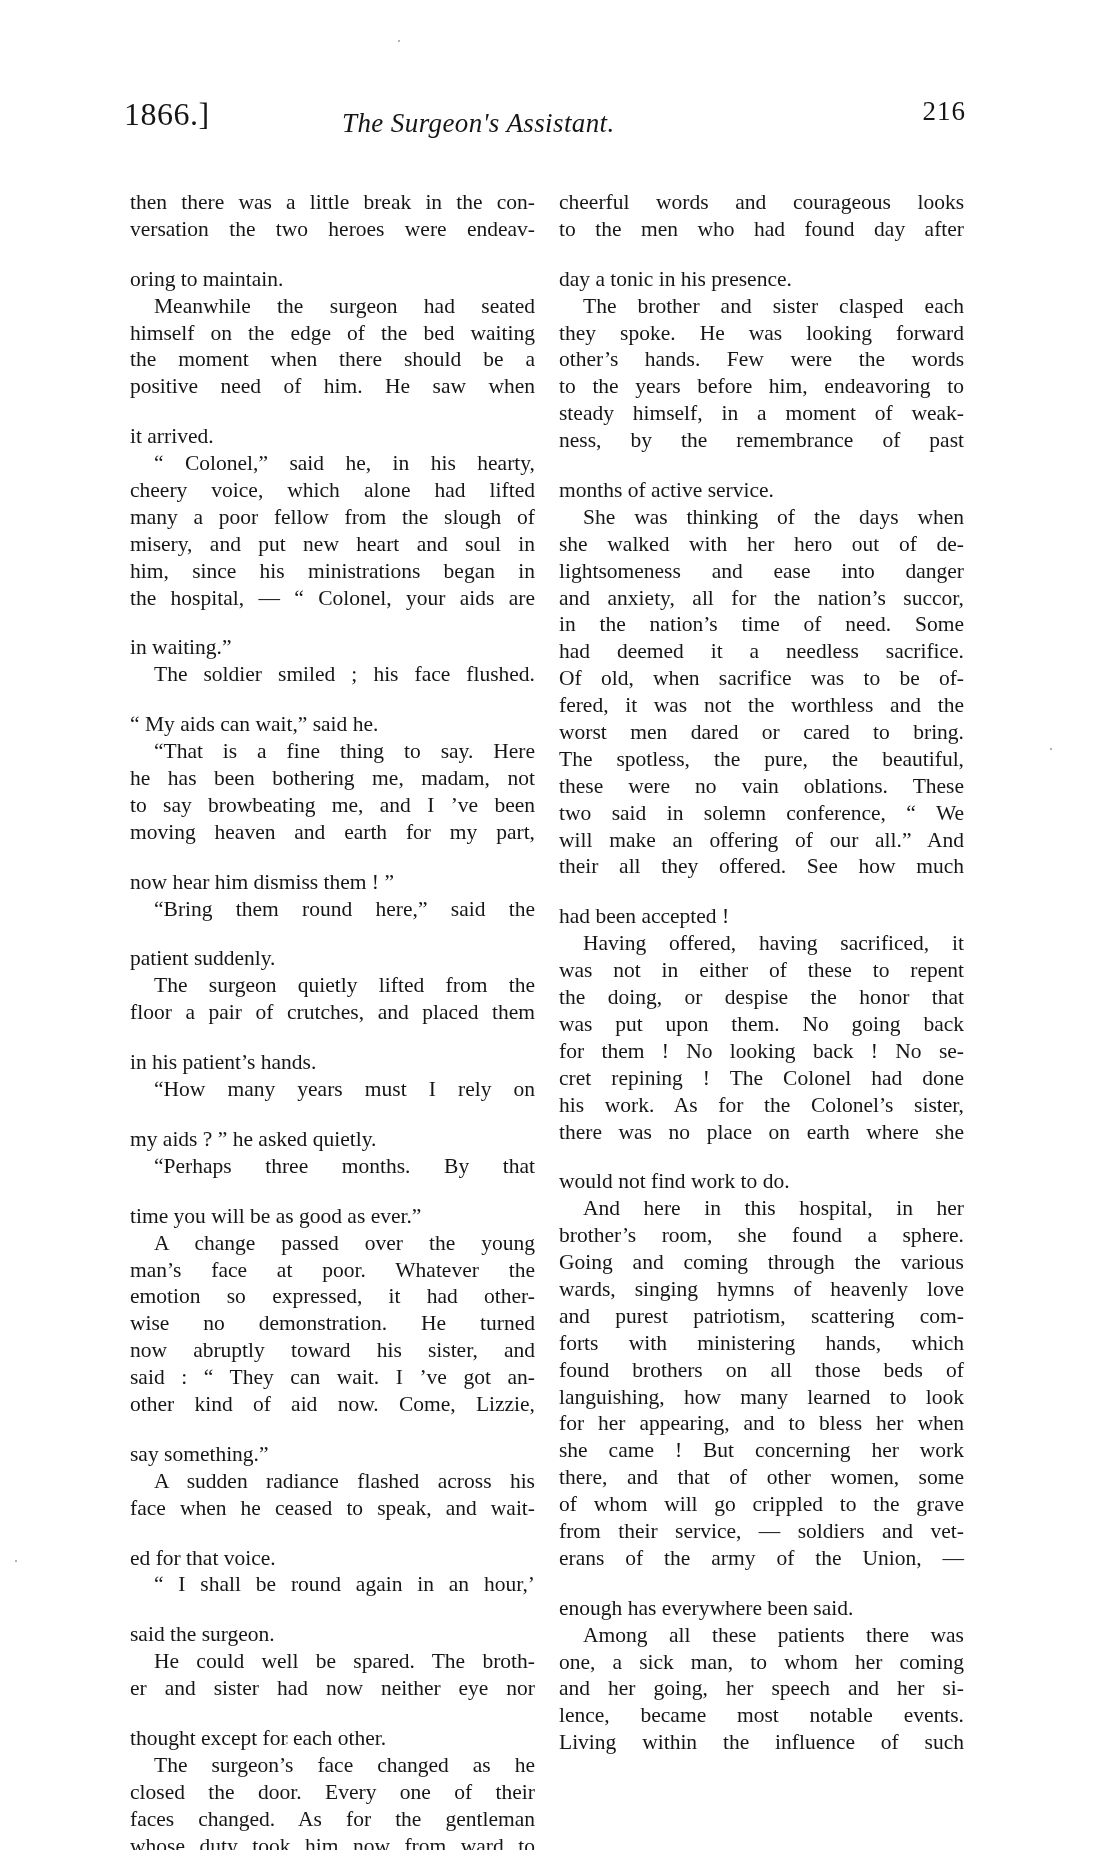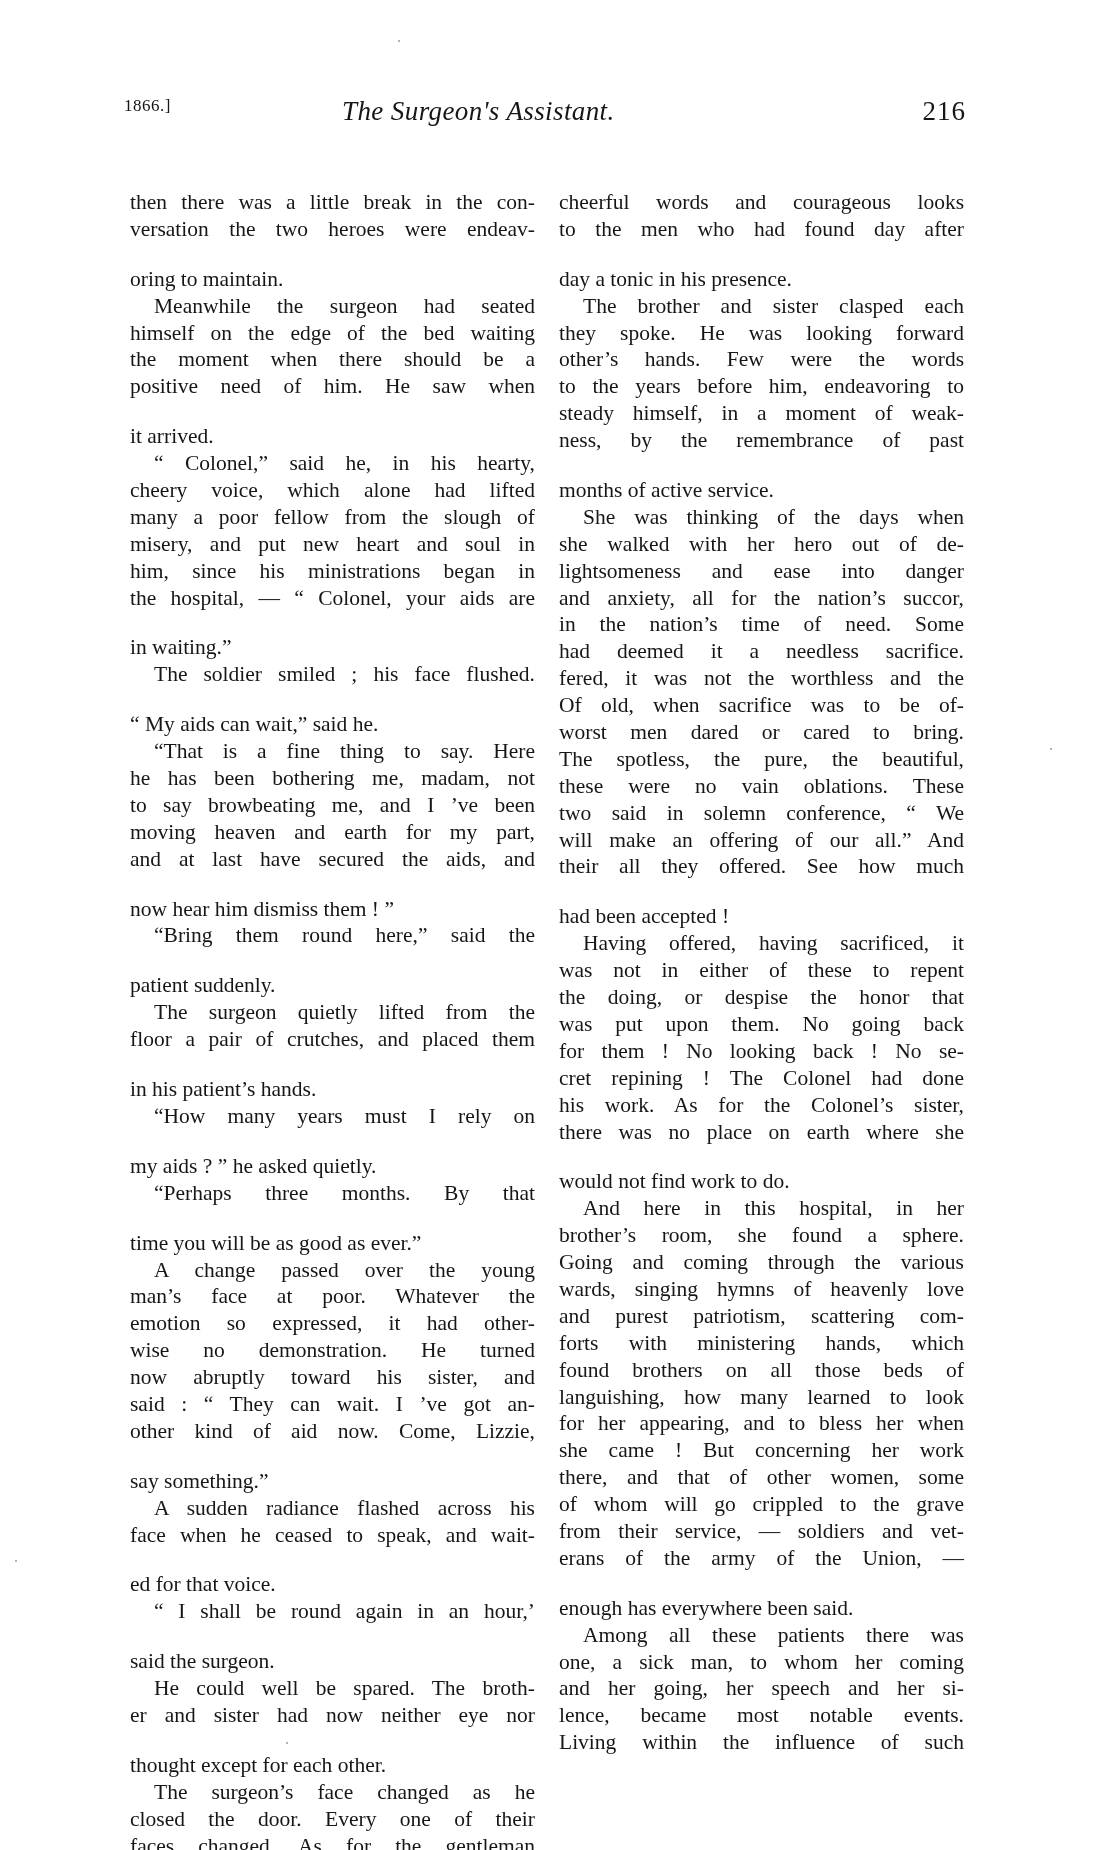--- a/index.html
+++ b/index.html
@@ -1,20 +1,20 @@
 <!DOCTYPE html>
 <html><head>
 <meta charset="utf-8">
 <style>
   html, body { margin: 0; padding: 0; background: #ffffff; }
   body { width: 1112px; height: 1850px; position: relative; overflow: hidden;
          font-family: "Liberation Serif", "DejaVu Serif", serif; color: #161616; }
   .header { position: absolute; top: 96px; left: 124px; width: 842px; height: 40px; }
-  .hdr-left { position: absolute; left: 0; top: 0; font-size: 17px; letter-spacing: 0.5px; }
-  .hdr-title { position: absolute; left: 218px; top: 0; font-size: 27px; font-style: italic; letter-spacing: 0.4px; }
+  .hdr-left { position: absolute; left: 0; top: 0; font-size: 32px; letter-spacing: 0.5px; }
+  .hdr-title { position: absolute; left: 218px; top: 12px; font-size: 27px; font-style: italic; letter-spacing: 0.4px; }
   .hdr-page { position: absolute; right: 0; top: 0; font-size: 27px; letter-spacing: 1px; }
   .col { position: absolute; top: 189px; width: 405px; }
   .col-left { left: 130px; }
   .col-right { left: 559px; }
   .line { height: 26.9px; line-height: 26.9px; font-size: 21.5px; white-space: nowrap;
           text-align: justify; text-align-last: justify; overflow: visible; }
   .line.last { text-align-last: left; margin-top: 23px; }
   .line.indent { padding-left: 24px; }
   .speck { position: absolute; width: 2px; height: 2px; background: #9a9a9a; border-radius: 1px; }
 </style>
@@ -42,21 +42,20 @@
     <div class="line">misery, and put new heart and soul in</div>
     <div class="line">him, since his ministrations began in</div>
     <div class="line">the hospital, — “ Colonel, your aids are</div>
     <div class="line last">in waiting.”</div>
     <div class="line indent">The soldier smiled ; his face flushed.</div>
     <div class="line last">“ My aids can wait,” said he.</div>
     <div class="line indent">“That is a fine thing to say.  Here</div>
     <div class="line">he has been bothering me, madam, not</div>
     <div class="line">to say browbeating me, and I ’ve been</div>
     <div class="line">moving heaven and earth for my part,</div>
-    <div class="line">and at last have secured the aids, and</div>
     <div class="line last">now hear him dismiss them ! ”</div>
     <div class="line indent">“Bring them round here,” said the</div>
     <div class="line last">patient suddenly.</div>
     <div class="line indent">The surgeon quietly lifted from the</div>
     <div class="line">floor a pair of crutches, and placed them</div>
     <div class="line last">in his patient’s hands.</div>
     <div class="line indent">“How many years must I rely on</div>
     <div class="line last">my aids ? ” he asked quietly.</div>
     <div class="line indent">“Perhaps three months.  By that</div>
     <div class="line last">time you will be as good as ever.”</div>
@@ -93,22 +92,22 @@
     <div class="line">to the years before him, endeavoring to</div>
     <div class="line">steady himself, in a moment of weak-</div>
     <div class="line">ness, by the remembrance of past</div>
     <div class="line last">months of active service.</div>
     <div class="line indent">She was thinking of the days when</div>
     <div class="line">she walked with her hero out of de-</div>
     <div class="line">lightsomeness and ease into danger</div>
     <div class="line">and anxiety, all for the nation’s succor,</div>
     <div class="line">in the nation’s time of need.  Some</div>
     <div class="line">had deemed it a needless sacrifice.</div>
+    <div class="line">Of old, when sacrifice was to be of-</div>
     <div class="line">fered, it was not the worthless and the</div>
-    <div class="line">Of old, when sacrifice was to be of-</div>
     <div class="line">worst men dared or cared to bring.</div>
     <div class="line">The spotless, the pure, the beautiful,</div>
     <div class="line">these were no vain oblations.  These</div>
     <div class="line">two said in solemn conference, “ We</div>
     <div class="line">will make an offering of our all.”  And</div>
     <div class="line">their all they offered.  See how much</div>
     <div class="line last">had been accepted !</div>
     <div class="line indent">Having offered, having sacrificed, it</div>
     <div class="line">was not in either of these to repent</div>
     <div class="line">the doing, or despise the honor that</div>

